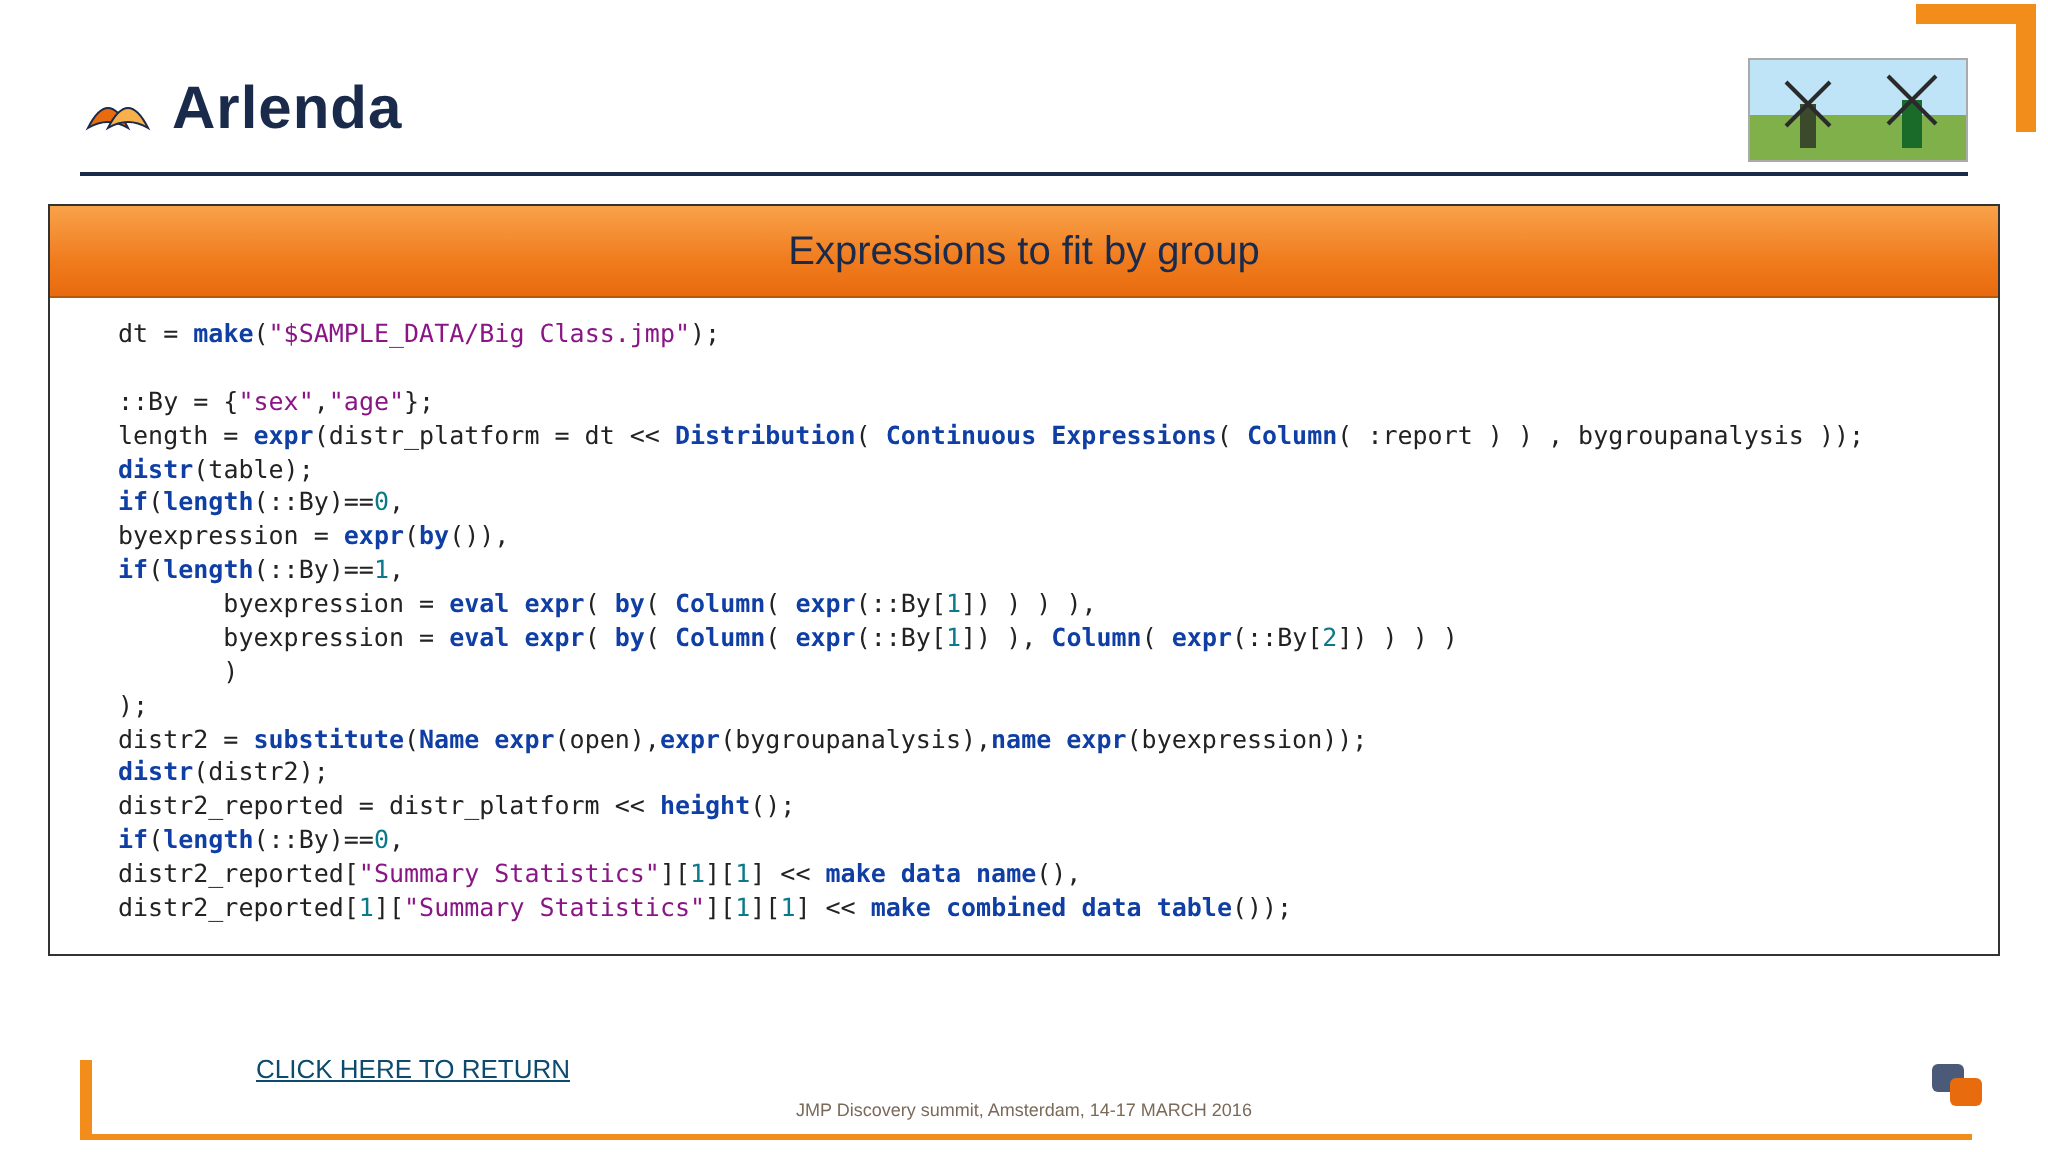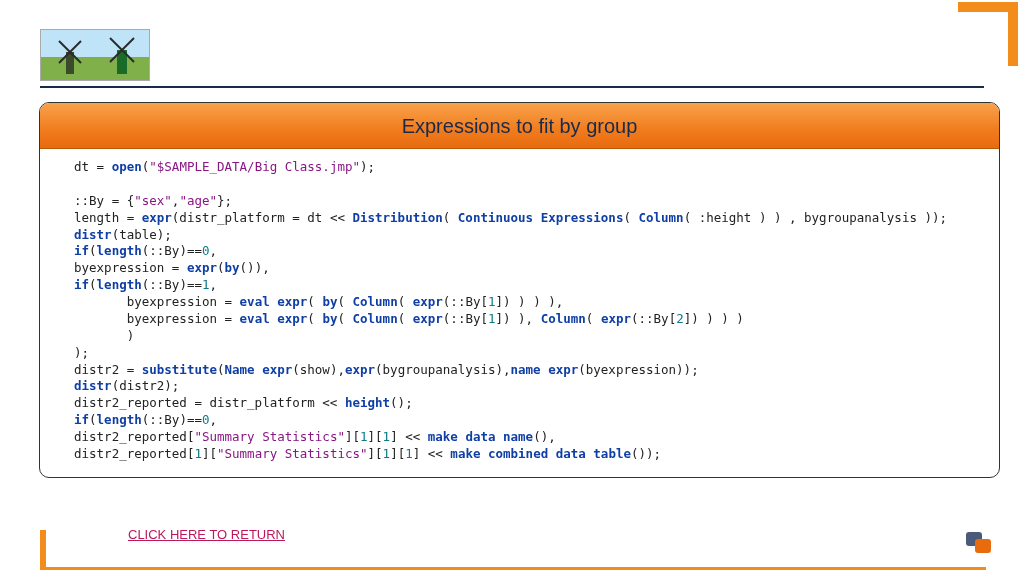--- a/index.html
+++ b/index.html
@@ -39,24 +39,23 @@
   }
   .photo .mill { position:absolute; bottom:6px; }
   .photo .mill.m1 { left:14px; }
   .photo .mill.m2 { left:64px; }
   .photo .mill svg { display:block; }
 
   .panel {
     position: absolute;
     top: 102px; left: 24px; right: 24px;
     border: 1px solid #333;
-    border-radius: 10px;
+    border-radius: 0;
     overflow: hidden;
     background: #fff;
-    margin-left: 15px;
   }
   .panel-title {
     height: 46px;
     background: linear-gradient(to bottom, #f9a24a 0%, #f07c1e 60%, #e86b0e 100%);
     border-bottom: 1px solid #b55a0a;
     color: #1a2a4a;
     font-size: 20px;
     font-weight: 500;
     text-align: center;
     line-height: 46px;
@@ -70,21 +69,21 @@
     white-space: pre;
   }
   .k-fn   { color: #0f3fa5; font-weight: bold; }   
   .k-str  { color: #8a1686; }                      
   .k-num  { color: #0a7a8a; }
 
   .return-link {
     position: absolute;
     left: 128px;
     bottom: 34px;
-    color: #be185d;
+    color: #0c4a6e;
     font-size: 13px;
     text-decoration: underline;
     cursor: pointer;
   }
   .footer-note {
     position: absolute;
     bottom: 16px;
     left: 0; right: 0;
     text-align: center;
     font-size: 9px;
@@ -99,20 +98,29 @@
   .stack-icon .sq.a { top:0; left:0; background:#4a5a78; }
   .stack-icon .sq.b { top:7px; left:9px; background:#e86b0e; }
 </style>
 </head>
 <body>
 
 <div class="slide">
   <div class="corner-tr"></div>
 
   <div class="header">
+    <div class="logo">
+      <span class="logo-mark">
+        <svg width="38" height="30" viewBox="0 0 38 30">
+          <path d="M4 24 Q14 4 24 24 Q14 18 4 24 Z" fill="#e86b0e" stroke="#1a2a4a" stroke-width="1"></path>
+          <path d="M14 24 Q24 4 34 24 Q24 18 14 24 Z" fill="#f7b04a" stroke="#1a2a4a" stroke-width="1"></path>
+        </svg>
+      </span>
+      <span class="logo-text">Arlenda</span>
+    </div>
     <div class="photo">
       <span class="mill m1">
         <svg width="30" height="36">
             <rect x="11" y="14" width="8" height="22" fill="#3a4a2a"></rect>
             <line x1="15" y1="14" x2="4" y2="3" stroke="#2a2a2a" stroke-width="2"></line>
             <line x1="15" y1="14" x2="26" y2="3" stroke="#2a2a2a" stroke-width="2"></line>
             <line x1="15" y1="14" x2="4" y2="25" stroke="#2a2a2a" stroke-width="2"></line>
             <line x1="15" y1="14" x2="26" y2="25" stroke="#2a2a2a" stroke-width="2"></line>
           </svg>
       </span>
@@ -123,42 +131,43 @@
             <line x1="17" y1="16" x2="29" y2="4" stroke="#2a2a2a" stroke-width="2"></line>
             <line x1="17" y1="16" x2="5" y2="28" stroke="#2a2a2a" stroke-width="2"></line>
             <line x1="17" y1="16" x2="29" y2="28" stroke="#2a2a2a" stroke-width="2"></line>
           </svg>
       </span>
     </div>
   </div>
 
   <div class="panel">
     <div class="panel-title">Expressions to fit by group</div>
-    <div class="code"><span>dt = </span><span class="k-fn">open</span><span>(</span><span class="k-str">"$SAMPLE_DATA/Big Class.jmp"</span><span>);</span>
+    <div class="code"><span>dt = </span><span class="k-fn">make</span><span>(</span><span class="k-str">"$SAMPLE_DATA/Big Class.jmp"</span><span>);</span>
 
 <span>::By = {</span><span class="k-str">"sex"</span><span>,</span><span class="k-str">"age"</span><span>};</span>
-<span>length = </span><span class="k-fn">expr</span><span>(distr_platform = dt &lt;&lt; </span><span class="k-fn">Distribution</span><span>( </span><span class="k-fn">Continuous Expressions</span><span>( </span><span class="k-fn">Column</span><span>( :height ) ) , bygroupanalysis ));</span>
+<span>length = </span><span class="k-fn">expr</span><span>(distr_platform = dt &lt;&lt; </span><span class="k-fn">Distribution</span><span>( </span><span class="k-fn">Continuous Expressions</span><span>( </span><span class="k-fn">Column</span><span>( :report ) ) , bygroupanalysis ));</span>
 <span class="k-fn">distr</span><span>(table);</span>
 <span class="k-fn">if</span><span>(</span><span class="k-fn">length</span><span>(::By)==</span><span class="k-num">0</span><span>,</span>
 <span>byexpression = </span><span class="k-fn">expr</span><span>(</span><span class="k-fn">by</span><span>()),</span>
 <span class="k-fn">if</span><span>(</span><span class="k-fn">length</span><span>(::By)==</span><span class="k-num">1</span><span>,</span>
 <span>       byexpression = </span><span class="k-fn">eval expr</span><span>( </span><span class="k-fn">by</span><span>( </span><span class="k-fn">Column</span><span>( </span><span class="k-fn">expr</span><span>(::By[</span><span class="k-num">1</span><span>]) ) ) ),</span>
 <span>       byexpression = </span><span class="k-fn">eval expr</span><span>( </span><span class="k-fn">by</span><span>( </span><span class="k-fn">Column</span><span>( </span><span class="k-fn">expr</span><span>(::By[</span><span class="k-num">1</span><span>]) ), </span><span class="k-fn">Column</span><span>( </span><span class="k-fn">expr</span><span>(::By[</span><span class="k-num">2</span><span>]) ) ) )</span>
 <span>       )</span>
 <span>);</span>
-<span>distr2 = </span><span class="k-fn">substitute</span><span>(</span><span class="k-fn">Name expr</span><span>(show),</span><span class="k-fn">expr</span><span>(bygroupanalysis),</span><span class="k-fn">name expr</span><span>(byexpression));</span>
+<span>distr2 = </span><span class="k-fn">substitute</span><span>(</span><span class="k-fn">Name expr</span><span>(open),</span><span class="k-fn">expr</span><span>(bygroupanalysis),</span><span class="k-fn">name expr</span><span>(byexpression));</span>
 <span class="k-fn">distr</span><span>(distr2);</span>
 <span>distr2_reported = distr_platform &lt;&lt; </span><span class="k-fn">height</span><span>();</span>
 <span class="k-fn">if</span><span>(</span><span class="k-fn">length</span><span>(::By)==</span><span class="k-num">0</span><span>,</span>
 <span>distr2_reported[</span><span class="k-str">"Summary Statistics"</span><span>][</span><span class="k-num">1</span><span>][</span><span class="k-num">1</span><span>] &lt;&lt; </span><span class="k-fn">make data name</span><span>(),</span>
 <span>distr2_reported[</span><span class="k-num">1</span><span>][</span><span class="k-str">"Summary Statistics"</span><span>][</span><span class="k-num">1</span><span>][</span><span class="k-num">1</span><span>] &lt;&lt; </span><span class="k-fn">make combined data table</span><span>());</span></div>
   </div>
 
   <a class="return-link">CLICK HERE TO RETURN</a>
 
+  <div class="footer-note">JMP Discovery summit, Amsterdam, 14-17 MARCH 2016</div>
 
   <div class="stack-icon">
     <div class="sq a"></div>
       <div class="sq b"></div>
   </div>
 
   <div class="corner-bl"></div>
 </div>
 
 </body></html>

